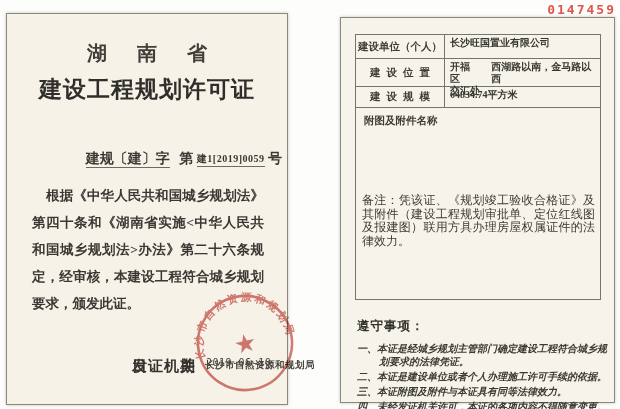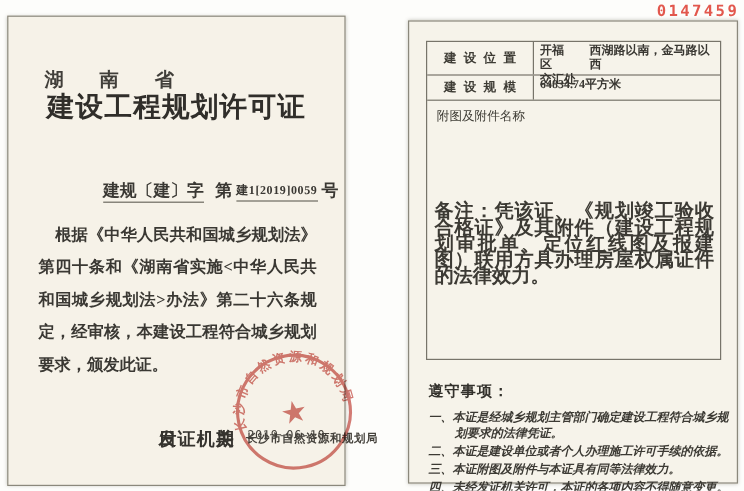--- a/index.html
+++ b/index.html
@@ -24,22 +24,22 @@
 
   
   .serial {
     position:absolute; top:2px; right:4px;
     font-family:"DejaVu Sans Mono","Liberation Mono",monospace;
     font-size:13px; letter-spacing:2px; color:#e2574d; font-weight:600;
   }
 
   
   .province {
-    position:absolute; top:43px; left:0; width:100%;
-    font-size:16px; font-weight:600;
+    position:absolute; top:26px; left:0; width:100%;
+    text-align:center; font-size:20px; font-weight:600;
     letter-spacing:30px; text-indent:30px; color:#413f3a;
   }
   .cert-title {
     position:absolute; top:60px; left:0; width:100%;
     text-align:center; font-size:23px; font-weight:700;
     letter-spacing:1px; color:#302e2a;
   }
   .doc-number {
     position:absolute; top:136px; right:5px;
     font-size:14px; font-weight:600; color:#3a3833; white-space:nowrap;margin-left:40px;
@@ -94,25 +94,25 @@
   .t-value {
     flex:1; padding:2px 5px 0; box-sizing:border-box;
     font-size:10px; font-weight:600; color:#393732; line-height:12px;
   }
   .loc-line1 { display:flex; }
   .loc-part  { margin-left:13px; }
   .scale-cell { display:flex; }
   .scale-unit { }
   .t-attach { flex:1; position:relative; }
   .attach-label {
-    padding:6px 8px 0; font-size:10.5px; font-weight:400; color:#3e3c35;
+    padding:6px 8px 0; font-size:10.5px; font-weight:700; color:#3e3c35;
   }
   .note {
     position:absolute; top:86px; left:6px; right:5px; margin:0;
-    font-size:16px; line-height:13.5px; font-weight:700;
+    font-size:12px; line-height:13.5px; font-weight:400;
     text-align:justify; color:#3c3a34;
   }
   .compliance { position:absolute; left:16px; top:300px; width:252px; }
   .comp-heading {
     font-size:12.5px; font-weight:700; letter-spacing:1px;
     color:#33312c; margin-bottom:7px;
   }
   .comp-item {
     font-size:10px; line-height:13px; margin-bottom:2px;
     padding-left:22px; text-indent:-22px;
@@ -154,20 +154,24 @@
       <text font-size="10.5" fill="#cf6a63" letter-spacing="2.5" font-weight="700">
         <textPath href="#sealArc" startOffset="4">长沙市自然资源和规划局</textPath>
       </text>
       <text x="62" y="71" text-anchor="middle" font-size="25" fill="#cf6a63">★</text>
     </svg>
   </div>
 
   <div class="page right-page">
 
     <div class="info-table">
+      <div class="t-row row-1">
+        <div class="t-label">建设单位（个人）</div>
+        <div class="t-value">长沙旺国置业有限公司</div>
+      </div>
       <div class="t-row row-3">
         <div class="t-label spaced">建设位置</div>
         <div class="t-value">
           <div class="loc-line1">
             <span>开福区</span>
             <span class="loc-part">西湖路以南，金马路以西</span>
           </div>
           <div>交汇处</div>
         </div>
       </div>

